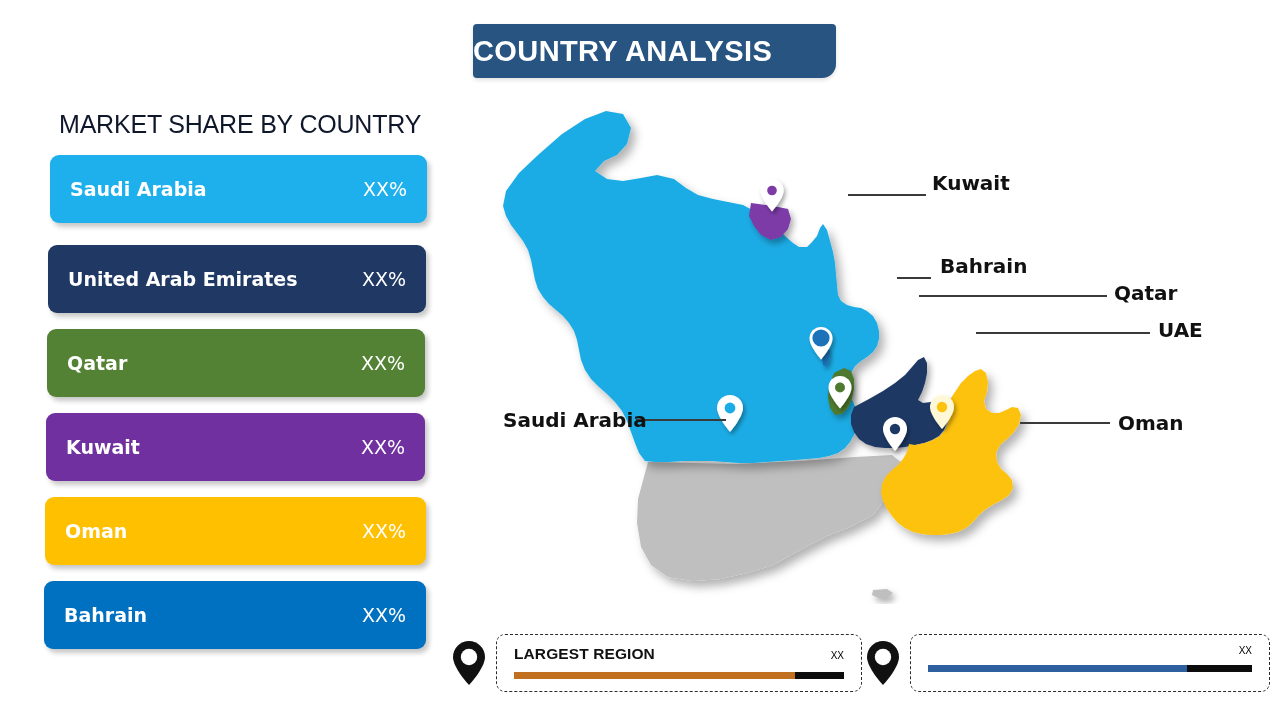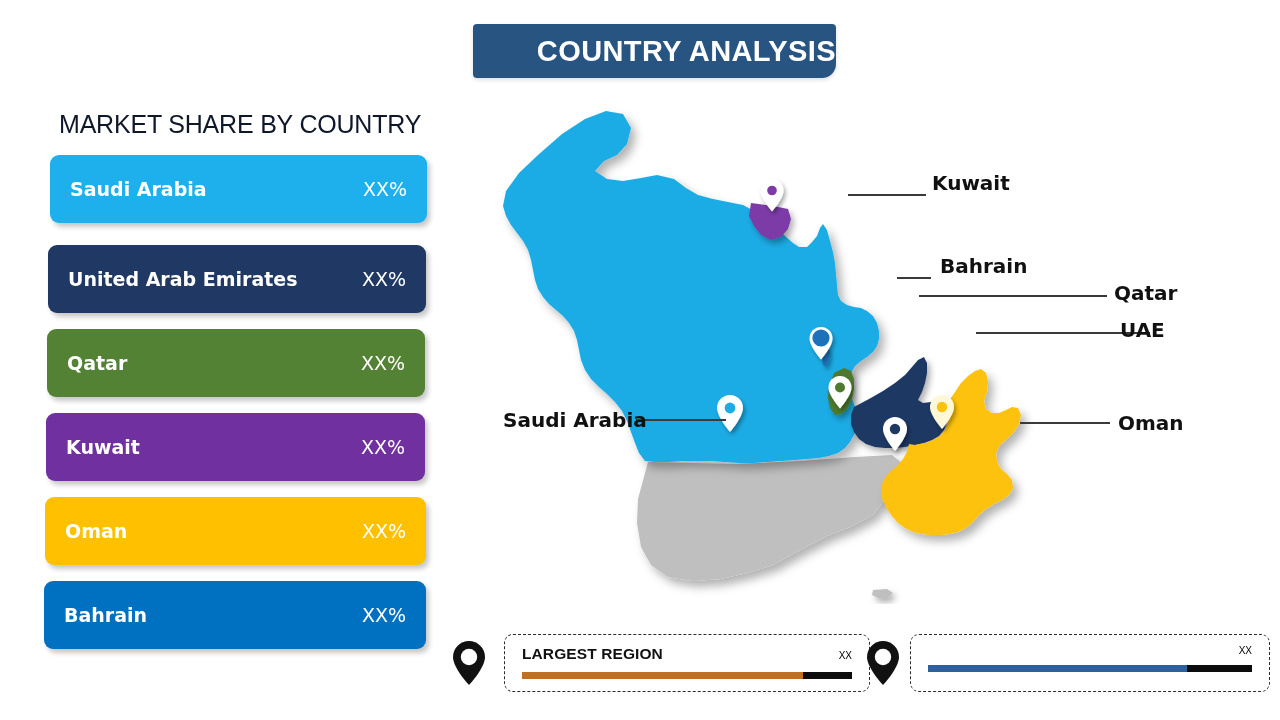--- a/index.html
+++ b/index.html
@@ -7,21 +7,21 @@
   body{
     width:1280px;height:720px;overflow:hidden;background:#ffffff;
     font-family:"Liberation Sans", sans-serif;position:relative;
   }
   #stage{position:absolute;inset:0;width:1280px;height:720px;background:#fff;}
 
   
   .title-bar{
     position:absolute;left:473px;top:24px;width:363px;height:54px;
     background:#275480;border-radius:4px 4px 14px 4px;
-    display:flex;align-items:center;justify-content:flex-end;
+    display:flex;align-items:center;justify-content:flex-start;
     box-shadow:0 2px 4px rgba(0,0,0,.13);
   }
   .title-bar span{
     color:#fff;font-size:29px;font-weight:bold;letter-spacing:.4px;
     font-family:"Liberation Sans", sans-serif;
   }
 
   
   .logo{position:absolute;right:16px;top:12px;height:40px;display:flex;align-items:center;}
   .logo-word{position:relative;font-size:34px;font-weight:bold;color:#29abe2;
@@ -218,36 +218,36 @@
   <div class="mline" style="left:848px;top:194px;width:78px;"></div>
   <div class="mlabel" style="left:932px;top:171px;">Kuwait</div>
 
   <div class="mline" style="left:897px;top:277px;width:34px;"></div>
   <div class="mlabel" style="left:940px;top:254px;">Bahrain</div>
 
   <div class="mline" style="left:919px;top:295px;width:188px;"></div>
   <div class="mlabel" style="left:1114px;top:281px;">Qatar</div>
 
   <div class="mline" style="left:976px;top:332px;width:174px;"></div>
-  <div class="mlabel" style="left:1120px;top:318px;">UAE</div>
+  <div class="mlabel" style="left:1158px;top:318px;">UAE</div>
 
   <div class="mline" style="left:636px;top:419px;width:90px;"></div>
   <div class="mlabel" style="left:503px;top:408px;">Saudi Arabia</div>
 
   <div class="mline" style="left:1020px;top:422px;width:90px;"></div>
   <div class="mlabel" style="left:1118px;top:411px;">Oman</div>
 
   <div class="foot">
 
     <div class="foot-item" style="left:452px;top:8px;">
       <svg class="pin-black" viewBox="0 0 34 46">
         <path fill="#111" d="M17 1 C8.2 1 1 8.2 1 17 c0 11 16 28 16 28 s16 -17 16 -28 C33 8.2 25.8 1 17 1 z"></path>
         <circle cx="17" cy="17" r="8.2" fill="#fff"></circle>
       </svg>
-      <div class="foot-box" style="width:366px;height:58px;margin-left:18px;">
+      <div class="foot-box" style="width:366px;height:58px;margin-left:10px;">
         <div class="foot-top">
           <span class="foot-lbl">LARGEST REGION</span>
           <span class="foot-val">XX</span>
         </div>
         <div class="foot-bar">
           <i id="barLargest" style="width: 85%; background: rgb(192, 112, 30);"></i>
         </div>
       </div>
     </div>
 

